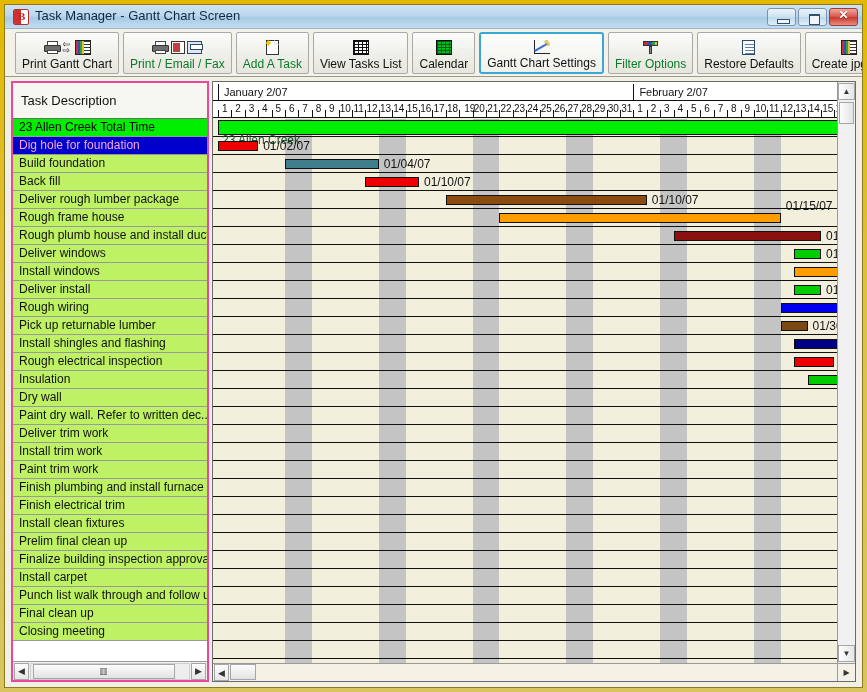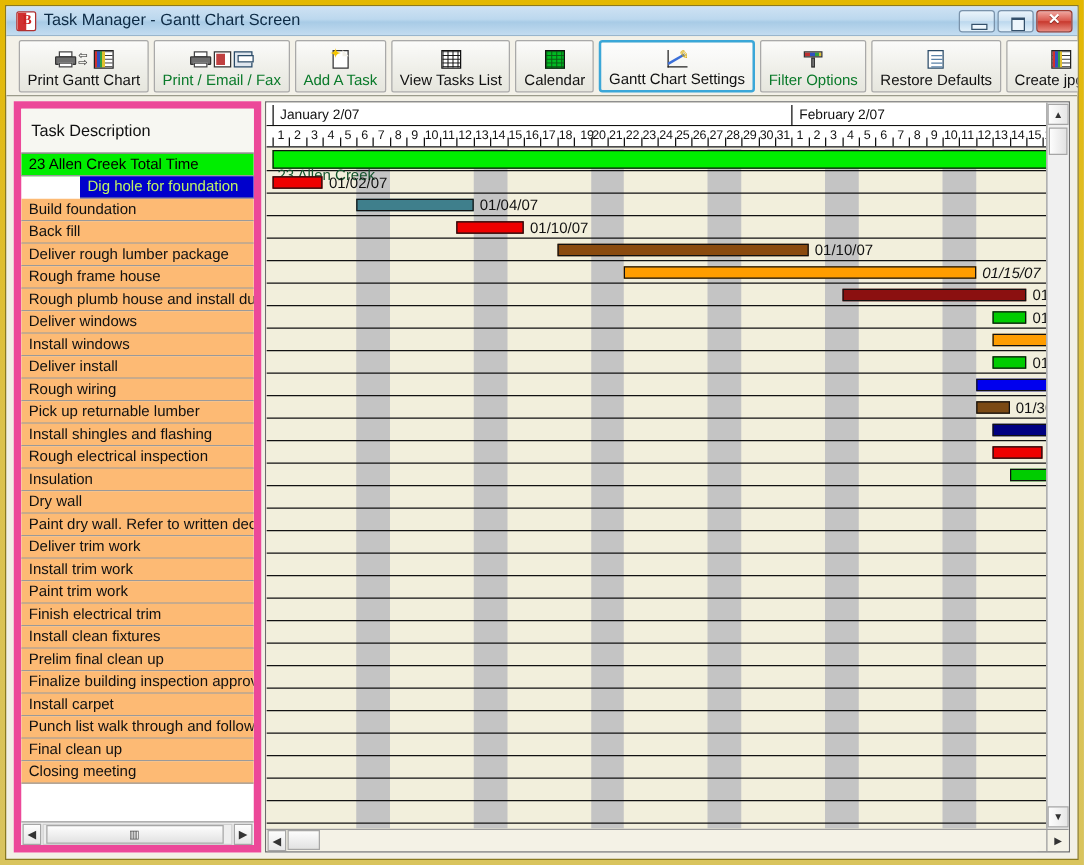--- a/index.html
+++ b/index.html
@@ -144,37 +144,37 @@
     background: linear-gradient(90deg,#c03030 0 4px,#3050c0 4px 8px,#30a040 8px 11px,#e0c030 11px 15px); border:1px solid #333; }
   .ic-funnel .stem { position:absolute; left:6px; top:6px; width:3px; height:8px; background:#888; border:1px solid #333; }
   .ic-page { width:13px; height:15px; background:#fff; border:1px solid #2a4a66; position:relative; }
   .ic-page:after { content:""; position:absolute; left:2px; top:3px; width:9px; height:1px;
     box-shadow: 0 3px 0 #5b82a8, 0 6px 0 #5b82a8, 0 9px 0 #5b82a8; background:#5b82a8; }
 
   
   .content { position:absolute; left:0; top:73px; right:0; bottom:0; }
   .leftpane {
     position:absolute; left:6px; top:3px; width:198px; bottom:5px;
-    background:#fff; border:6px solid #ec4899;
+    background:#fff; border:2px solid #ec4899;
     display:flex; flex-direction:column;
   }
   .lp-header {
     height:36px; border-bottom:1px solid #6b6b6b;
     background:#f7f7f2; display:flex; align-items:center; padding-left:8px;
     font-size:13px; color:#111;
   }
   .lp-list { flex:1; overflow:hidden; position:relative; }
   .trow {
     height:18px; border-bottom:1px solid #9a9a9a;
     font-size:12px; color:#111; line-height:17px;
     padding-left:6px; white-space:nowrap; overflow:hidden;
-    background:#fdba74;
+    background:#bef264;
   }
   .trow.sel-green { background:#00ee00; color:#000; }
-  .trow.sel-blue  { background:#0000cc; color:#bef264;margin-left:47px; }
+  .trow.sel-blue  { background:#0000cc; color:#f9a8d4; }
   .hscroll {
     height:19px; background:#f0f0f0; border-top:1px solid #9a9a9a;
     display:flex; align-items:center; position:relative;
   }
   .hs-arrow { width:15px; height:17px; display:flex; align-items:center; justify-content:center;
     font-size:9px; color:#333; background:linear-gradient(to bottom,#fdfdfd,#e6e6e6); border:1px solid #a6a6a6; margin:0 1px; }
   .hs-track { flex:1; height:17px; background:#eeeeee; border:1px solid #cfcfcf; position:relative; }
   .hs-thumb { position:absolute; left:0; top:0; height:15px;
     background:linear-gradient(to bottom,#fdfdfd,#e2e2e2); border:1px solid #a6a6a6;
     display:flex; align-items:center; justify-content:center; font-size:9px; color:#555; letter-spacing:1px; }
@@ -342,20 +342,21 @@
             <div class="trow"><span>Rough wiring</span></div>
             <div class="trow"><span>Pick up returnable lumber</span></div>
             <div class="trow"><span>Install shingles and flashing</span></div>
             <div class="trow"><span>Rough electrical inspection</span></div>
             <div class="trow"><span>Insulation</span></div>
             <div class="trow"><span>Dry wall</span></div>
             <div class="trow"><span>Paint dry wall.  Refer to written dec...</span></div>
             <div class="trow"><span>Deliver trim work</span></div>
             <div class="trow"><span>Install trim work</span></div>
             <div class="trow"><span>Paint trim work</span></div>
+            <div class="trow"><span>Finish plumbing and install furnace</span></div>
             <div class="trow"><span>Finish electrical trim</span></div>
             <div class="trow"><span>Install clean fixtures</span></div>
             <div class="trow"><span>Prelim final clean up</span></div>
             <div class="trow"><span>Finalize building inspection approval</span></div>
             <div class="trow"><span>Install carpet</span></div>
             <div class="trow"><span>Punch list walk through and follow up</span></div>
             <div class="trow"><span>Final clean up</span></div>
             <div class="trow"><span>Closing meeting</span></div>
           </div>
         <div class="hscroll">
@@ -510,21 +511,21 @@
               <div class="gbar-txt" style="left: 9px; top: 2px;">23 Allen Creek</div>
               <div class="gbar" style="left: 5px; width: 40.2px; top: 22px; background: rgb(238, 0, 0);"></div>
               <div class="gbar-lbl" style="left: 50.2px; top: 20px;">01/02/07</div>
               <div class="gbar" style="left: 72px; width: 93.8px; top: 40px; background: rgb(63, 127, 140);"></div>
               <div class="gbar-lbl" style="left: 170.8px; top: 38px;">01/04/07</div>
               <div class="gbar" style="left: 152.4px; width: 53.6px; top: 58px; background: rgb(238, 0, 0);"></div>
               <div class="gbar-lbl" style="left: 211px; top: 56px;">01/10/07</div>
               <div class="gbar" style="left: 232.8px; width: 201px; top: 76px; background: rgb(138, 74, 16);"></div>
               <div class="gbar-lbl" style="left: 438.8px; top: 74px;">01/10/07</div>
               <div class="gbar" style="left: 286.4px; width: 281.4px; top: 94px; background: rgb(255, 157, 0);"></div>
-              <div class="gbar-lbl" style="left: 572.8px; top: 92px; font-style: italic;">01/15/07</div>
+              <div class="gbar-lbl" style="left: 572.8px; top: 80px;">01/15/07</div>
               <div class="gbar" style="left: 460.6px; width: 147.4px; top: 112px; background: rgb(139, 16, 16);"></div>
               <div class="gbar-lbl" style="left: 613px; top: 110px;">01/25/07</div>
               <div class="gbar" style="left: 581.2px; width: 26.8px; top: 130px; background: rgb(0, 204, 0);"></div>
               <div class="gbar-lbl" style="left: 613px; top: 128px;">01/30/07</div>
               <div class="gbar" style="left: 581.2px; width: 53.6px; top: 148px; background: rgb(255, 157, 0);"></div>
               <div class="gbar" style="left: 581.2px; width: 26.8px; top: 166px; background: rgb(0, 204, 0);"></div>
               <div class="gbar-lbl" style="left: 613px; top: 164px;">01/30/07</div>
               <div class="gbar" style="left: 567.8px; width: 67px; top: 184px; background: rgb(0, 0, 238);"></div>
               <div class="gbar" style="left: 567.8px; width: 26.8px; top: 202px; background: rgb(123, 74, 20);"></div>
               <div class="gbar-lbl" style="left: 599.6px; top: 200px;">01/30/07</div>

